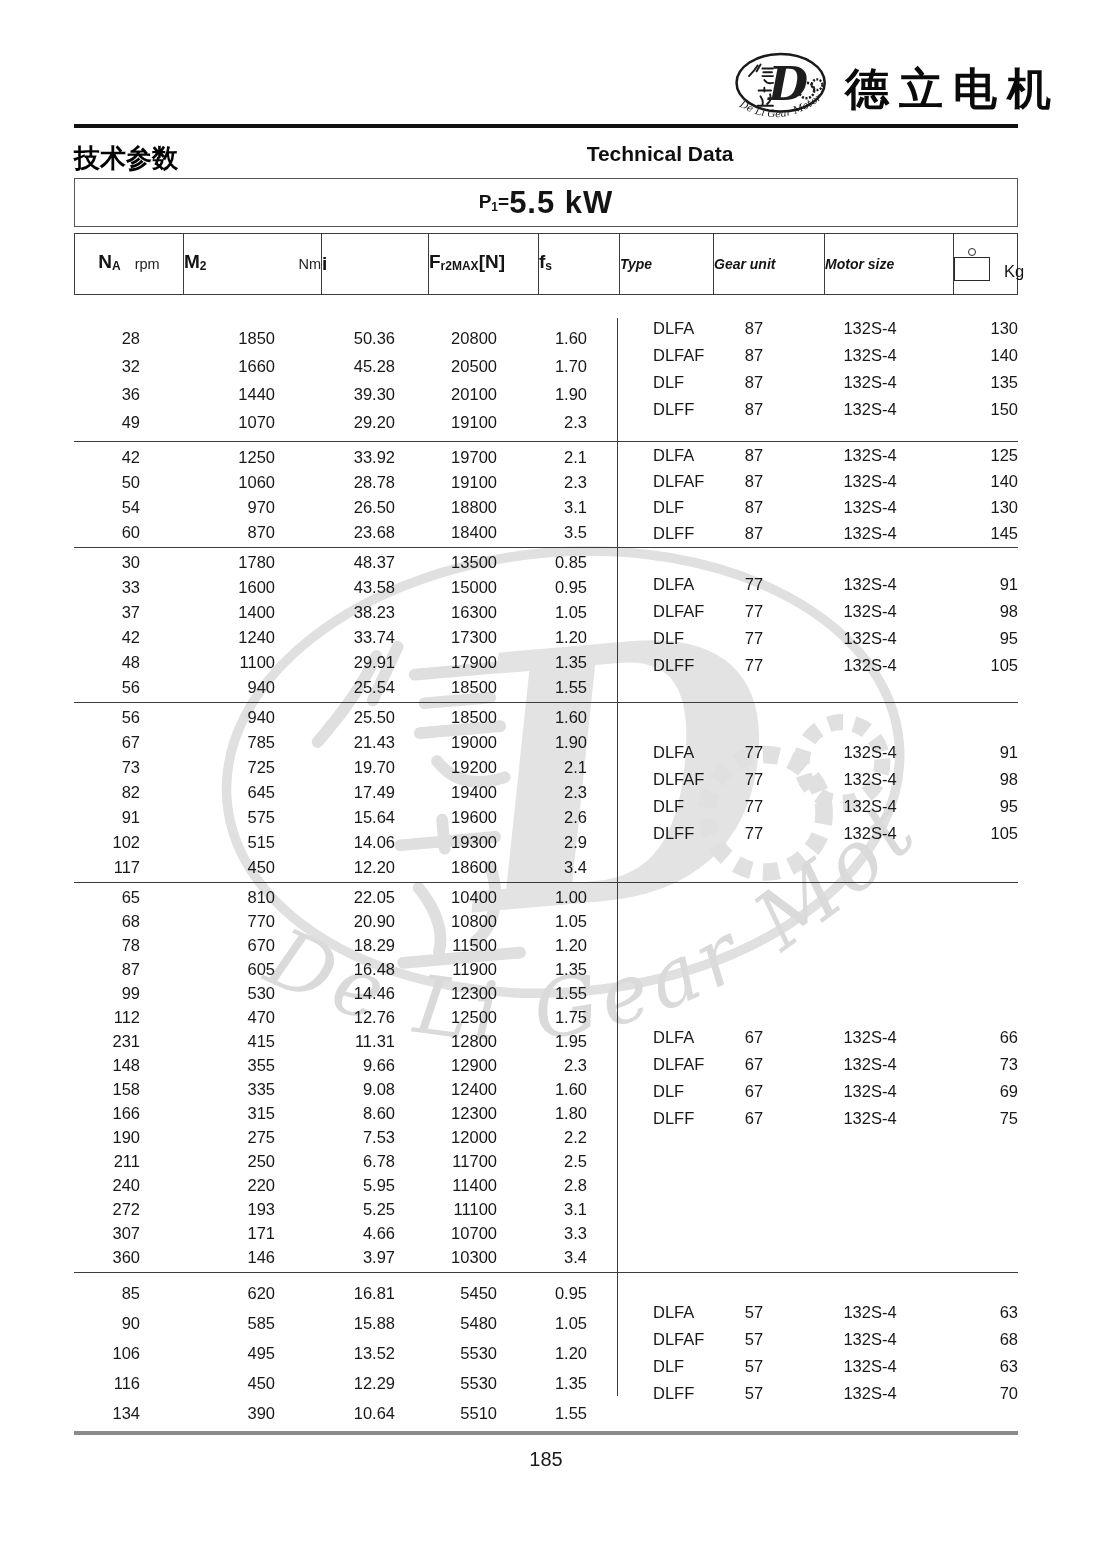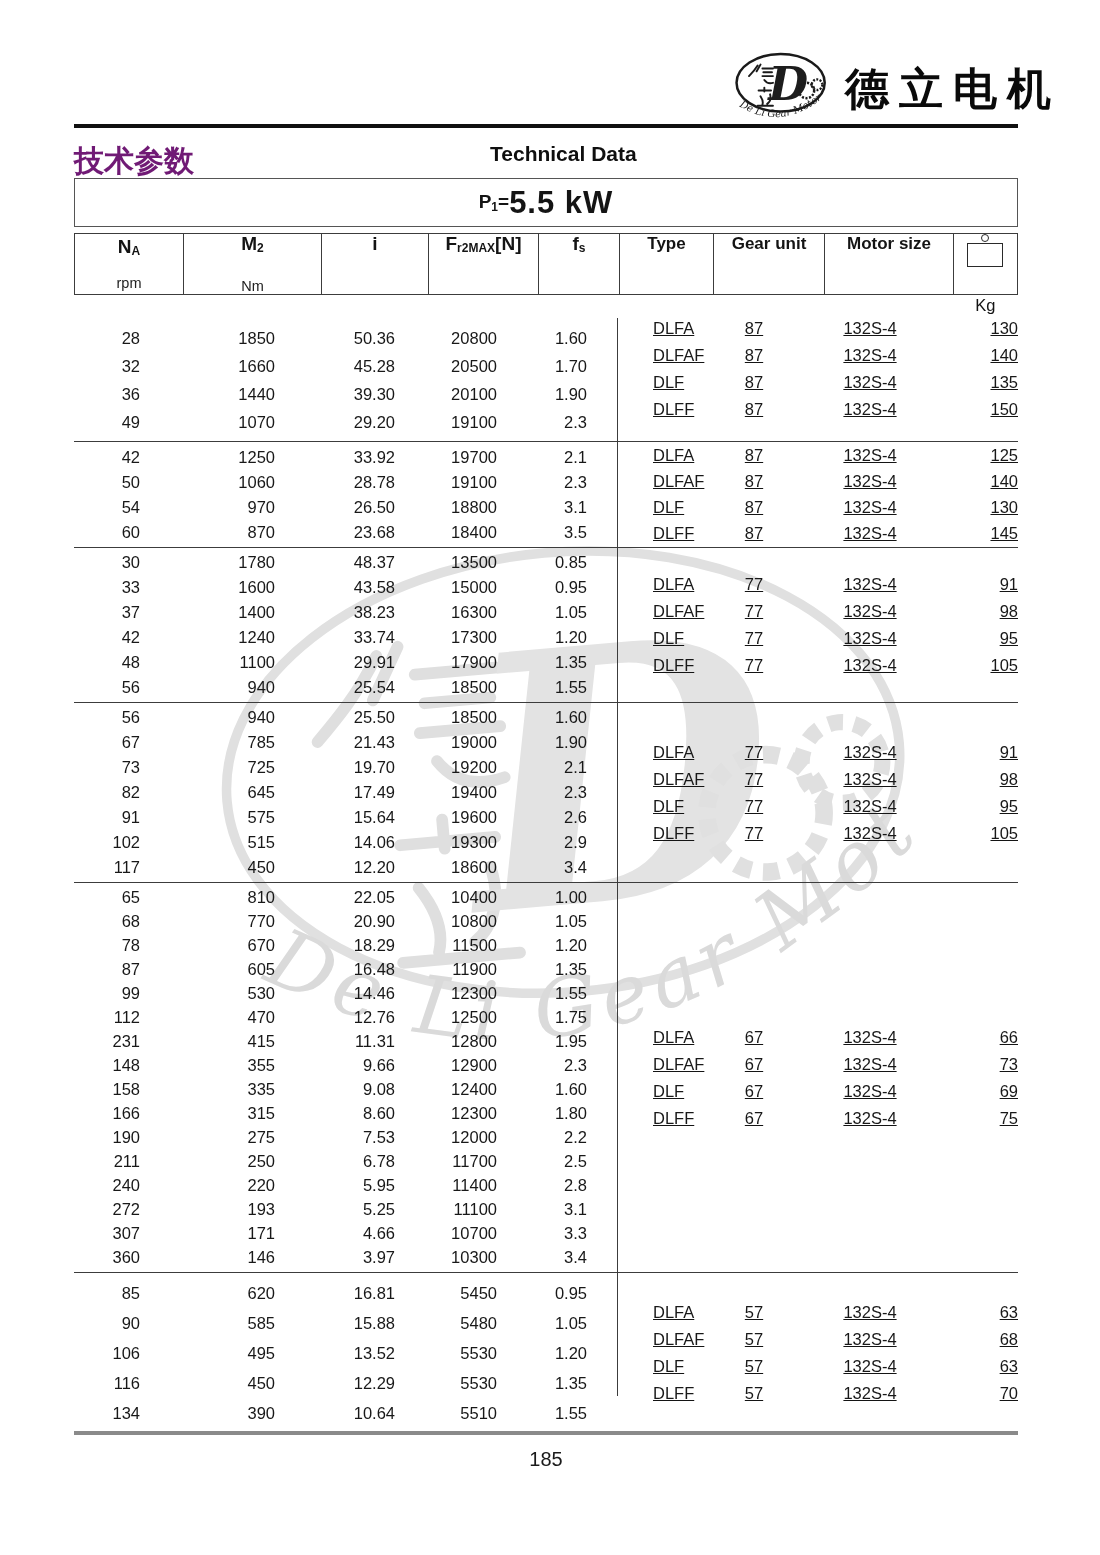--- a/index.html
+++ b/index.html
@@ -12,58 +12,58 @@
 
   
   .content { position:absolute; inset:0; z-index:1; }
 
   
   .logo-svg { position:absolute; left:726px; top:48px; }
   .brand-cn { position:absolute; left:845px; top:60px; width:180px; font-family:"DejaVu Serif", serif;
               font-size:44px; font-weight:bold; letter-spacing:10px; white-space:nowrap; color:#0a0a0a; }
   .top-rule { position:absolute; left:74px; top:124px; width:944px; height:4px; background:#101010; }
 
-  .title-cn { position:absolute; left:74px; top:141px; font-size:30px; font-weight:bold; color:#701a75; }
-  .title-en { position:absolute; left:490px; top:142px; width:340px; text-align:left;
+  .title-cn { position:absolute; left:74px; top:141px; font-size:26px; font-weight:bold; color:#000000; }
+  .title-en { position:absolute; left:490px; top:142px; width:340px; text-align:center;
               font-size:21px; font-weight:bold; color:#0f0f0f; }
 
   .power-box { position:absolute; left:74px; top:178px; width:944px; height:49px; border:1.5px solid #555;
                display:flex; align-items:center; justify-content:center; background:transparent; }
   .p-prefix { font-size:19px; font-weight:bold; }
   .p-prefix sub { font-size:12px; vertical-align:-3px; font-weight:bold; }
   .p-value { font-size:31px; font-weight:bold; letter-spacing:1px; }
 
   
   .thead { position:absolute; left:74px; top:233px; width:944px; height:62px; border:1.5px solid #3c3c3c;
            display:flex; }
-  .th { display:flex; flex-direction:column; align-items:center; justify-content:center; gap:14px; }
+  .th { display:flex; align-items:center; justify-content:center; gap:14px; }
   .th + .th { border-left:1.4px solid #3c3c3c;justify-content:space-between; }
   .th-main { font-size:19px; font-weight:bold; line-height:20px; }
   .th-main sub { font-size:12px; vertical-align:-2px; }
   .th-sub { font-size:14.5px; font-weight:normal; color:#222; }
-  .th-label { font-size:17px; font-weight:bold; }
+  .th-label { font-size:14px; font-weight:bold;font-style:italic; }
   .c1{width:108px}.c2{width:138px}.c3{width:107px}.c4{width:110px}.c5{width:81px}
   .c6{width:94px}.c7{width:111px}.c8{width:129px}.c9{width:63.6px}
   .weight-icon { display:flex; flex-direction:column; align-items:center; }
   .w-ring { width:8px; height:8px; border:1.6px solid #2a2a2a; border-radius:50%; background:transparent; }
   .w-body { width:36px; height:24px; border:1.8px solid #2a2a2a; margin-top:1px; background:transparent; }
   .th-kg-label { font-size:16.5px; margin-top:15px; }
 
   
   .data-area { position:absolute; left:74px; top:296px; width:944px; height:1137px; }
   .vline { position:absolute; left:542.5px; top:22px; height:1078px; width:1.6px; background:#3c3c3c; }
   .block { display:flex; width:100%; }
   .block { border-bottom:1.6px solid #3c3c3c; }
   .block:last-child { border-bottom:none; }
   .bleft { width:544px; display:flex; flex-direction:column; justify-content:space-evenly; }
   .block:first-child .bleft { padding-top:24px; }
   .drow { display:flex; align-items:center; height:20px; }
   .dc { display:block; text-align:right; font-size:16.5px; color:#181818; }
   .dc1{width:66px}.dc2{width:135px}.dc3{width:120px}.dc4{width:102px}.dc5{width:90px}
-  .bright { width:400px; display:flex; flex-direction:column; justify-content:center;text-decoration:underline; }
+  .bright { width:400px; display:flex; flex-direction:column; justify-content:center; }
   .trow { display:flex; align-items:center; height:27px; }
   .tc { display:block; font-size:16.5px; color:#181818; }
   .tc1{width:110px; padding-left:35px; text-align:left;}
   .tc2{width:52px; text-align:center;}
   .tc3{width:180px; text-align:center;}
   .tc4{width:58px; text-align:right; padding-right:0px;}
 
   .bottom-rule { position:absolute; left:74px; top:1431px; width:944px; height:4px; background:#8a8a8a; }
   .page-number { position:absolute; left:74px; top:1448px; width:944px; text-align:center;
                  font-size:20px; color:#1a1a1a; }

